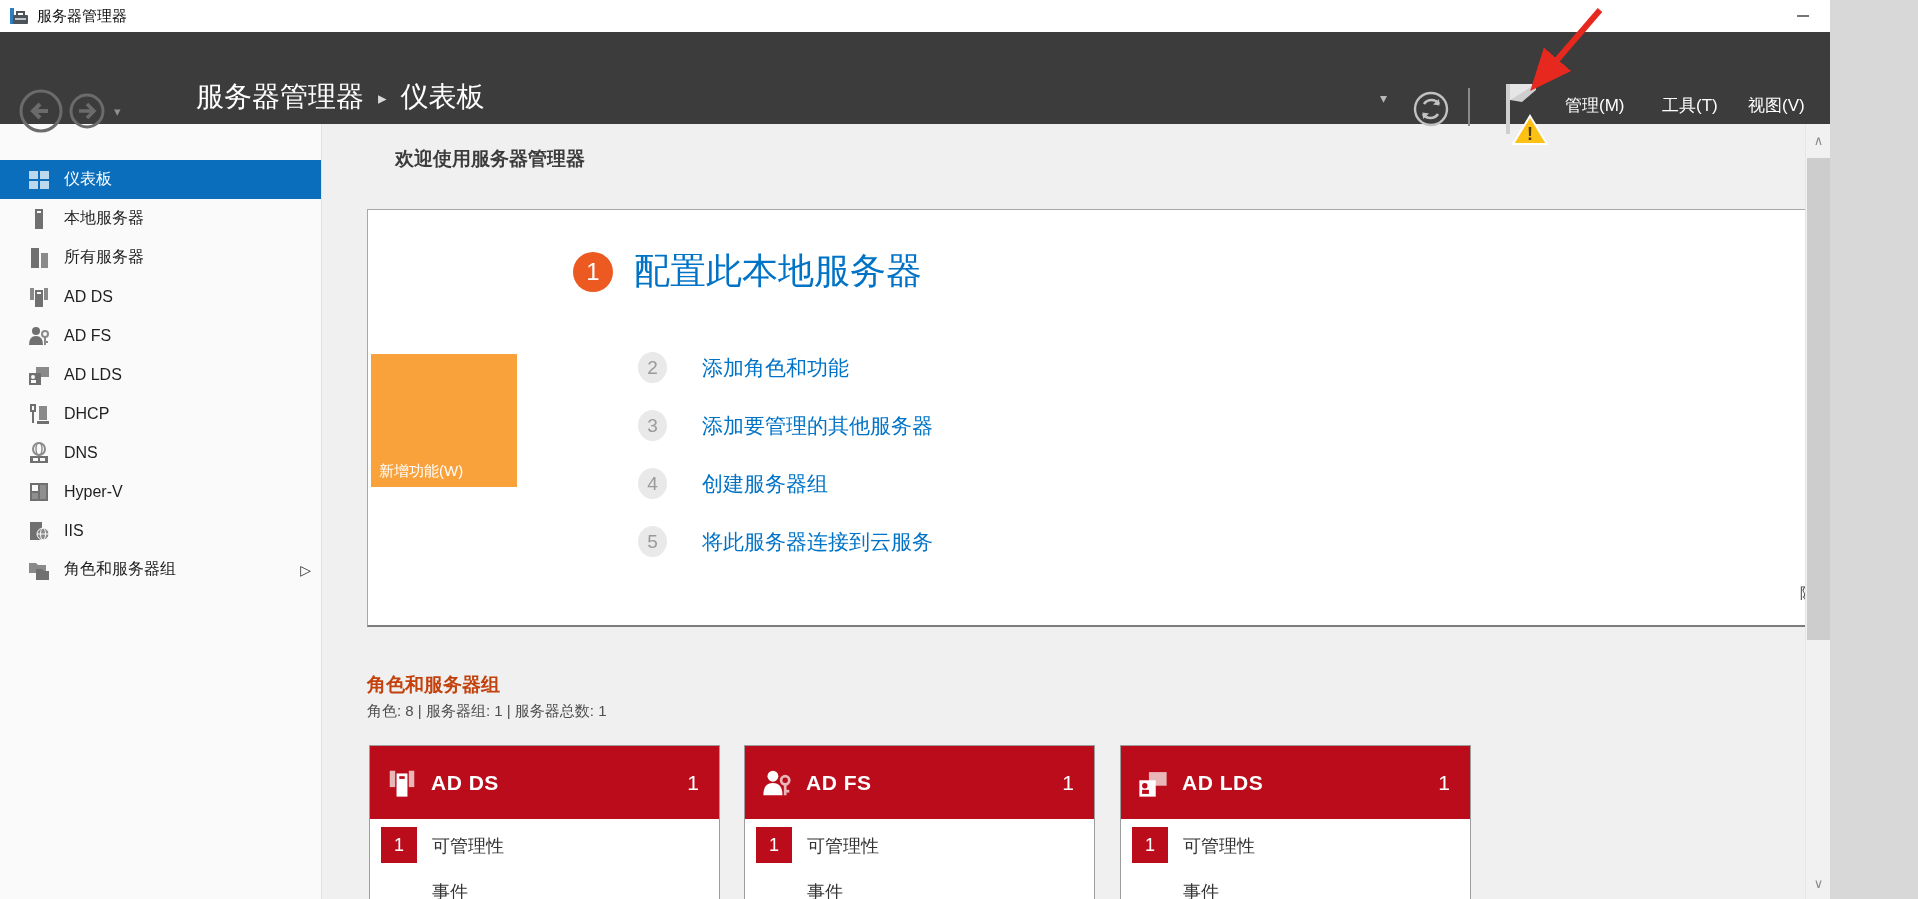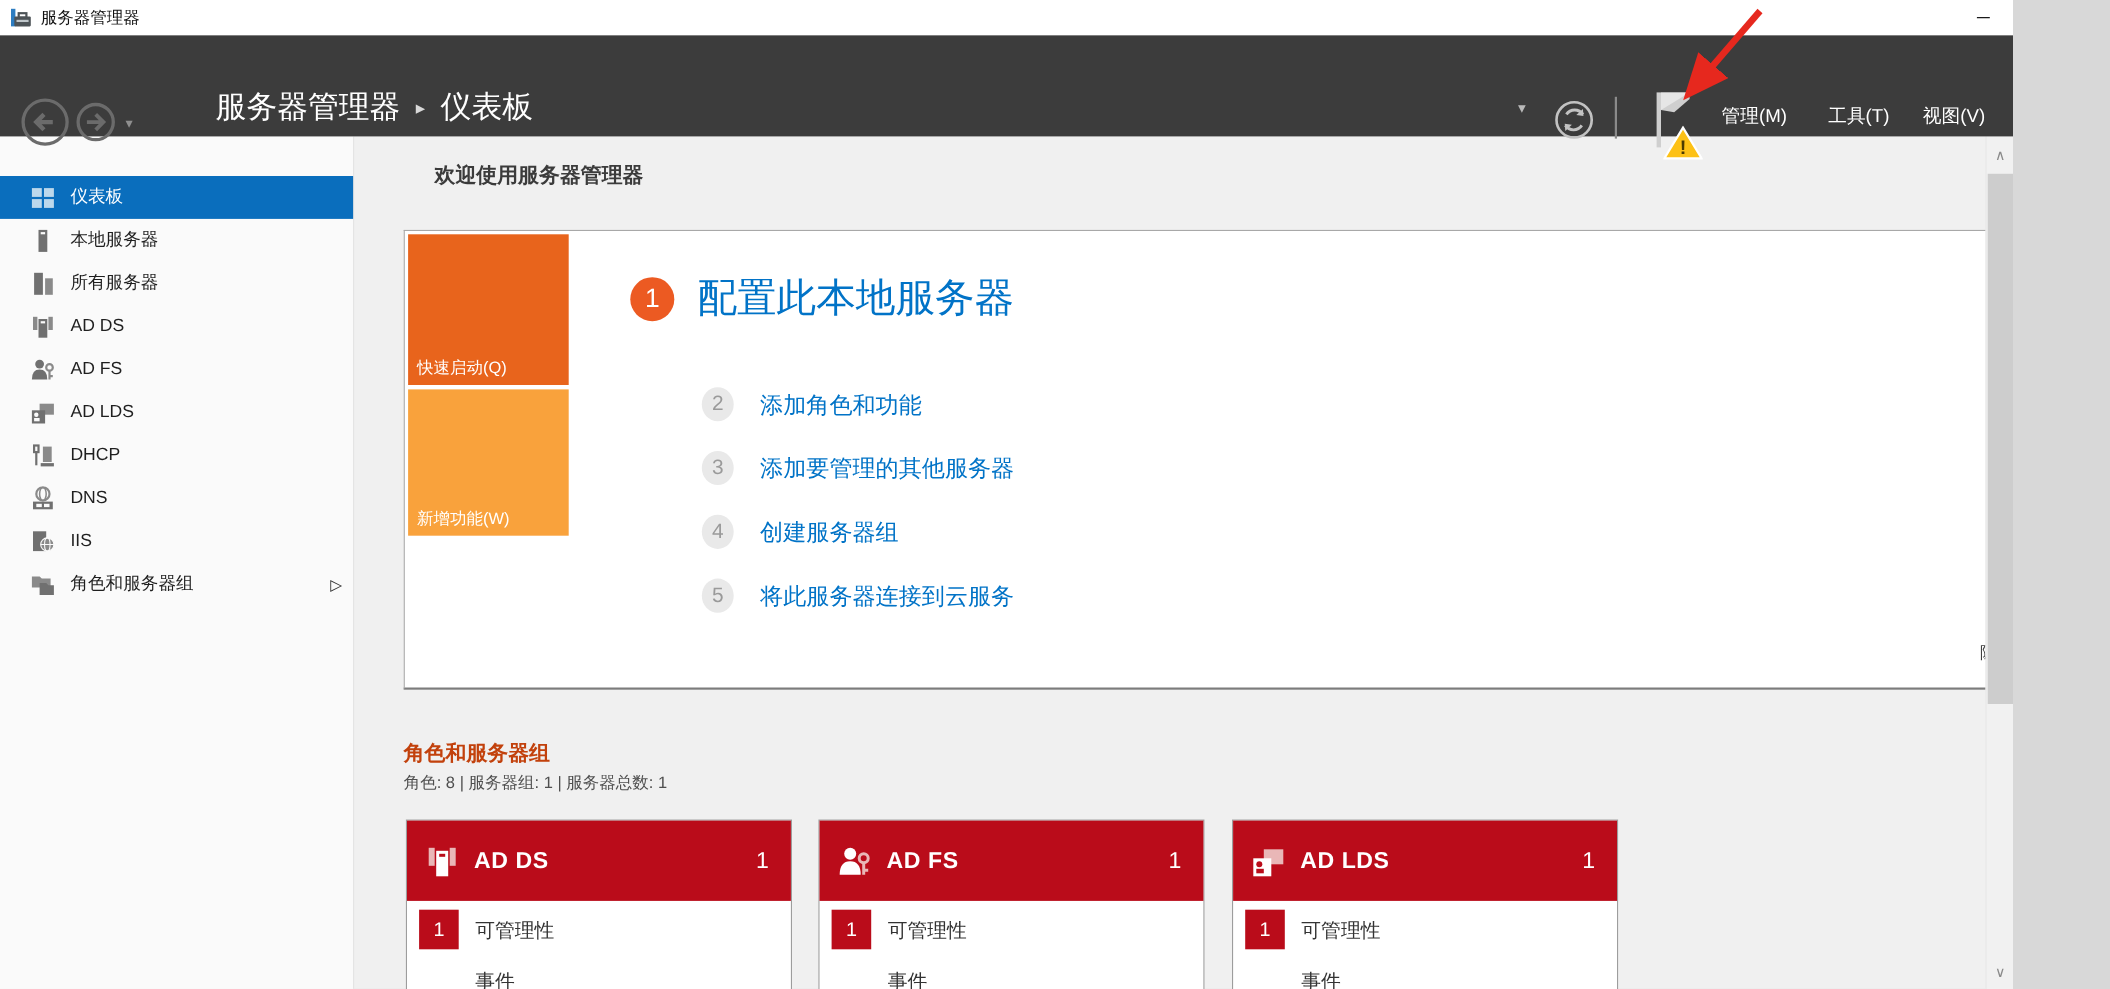--- a/index.html
+++ b/index.html
@@ -43,21 +43,21 @@
   .qblock .qlabel{position:absolute;left:8px;bottom:6px;white-space:nowrap;}
   .qb0{top:3px;height:137px;background:#e8641c;}
   .qb1{top:144px;height:133px;background:#f9a23c;}
   .qb2{top:281px;height:134px;background:#f9a23c;}
   .step{position:absolute;display:flex;align-items:center;}
   .step-circle{border-radius:50%;display:flex;align-items:center;justify-content:center;flex:0 0 auto;}
   .step.primary .step-circle{width:40px;height:40px;background:#ec5a22;color:#fff;font-size:24px;}
   .step.minor .step-circle{width:29px;height:31px;background:#e9e9e9;color:#9a9a9a;font-size:19px;}
   .step-label{color:#0173c7;cursor:pointer;white-space:nowrap;}
   .step.primary .step-label{font-size:36px;margin-left:21px;}
-  .step.minor .step-label{font-size:21px;margin-left:24px;}
+  .step.minor .step-label{font-size:21px;margin-left:35px;}
   .s1{left:205px;top:37px;}
   .s2{left:270px;top:142px;}
   .s3{left:270px;top:200px;}
   .s4{left:270px;top:258px;}
   .s5{left:270px;top:316px;}
   .hide-link{position:absolute;right:28px;bottom:22px;font-size:15px;color:#3b3b3b;cursor:pointer;}
   .roles-title{position:absolute;left:367px;top:672px;font-size:19px;font-weight:bold;color:#c2410c;}
   .roles-summary{position:absolute;left:367px;top:702px;font-size:15px;color:#4f4f4f;}
   
   .card{position:absolute;top:745px;width:351px;height:170px;background:#fff;
@@ -245,20 +245,29 @@
           <circle cx="11" cy="7" r="6" fill="none" stroke="#8a8a8a" stroke-width="2"></circle>
           <ellipse cx="11" cy="7" rx="3" ry="6" fill="none" stroke="#8a8a8a" stroke-width="1.4"></ellipse>
           <rect x="2" y="14" width="18" height="7" fill="#707070"></rect>
           <rect x="5" y="16" width="5" height="3" fill="#fafafa"></rect>
             <rect x="12" y="16" width="5" height="3" fill="#fafafa"></rect>
         </svg>
         <span>DNS</span>
       </div>
       <div class="nav-item">
         <svg class="nicon" viewBox="0 0 22 22">
+          <rect x="2" y="2" width="18" height="18" fill="#707070"></rect>
+          <rect x="4" y="4" width="6" height="6" fill="#fafafa"></rect>
+            <rect x="12" y="4" width="6" height="14" fill="#8f8f8f"></rect>
+          <rect x="4" y="12" width="6" height="6" fill="#8f8f8f"></rect>
+        </svg>
+        <span>Hyper-V</span>
+      </div>
+      <div class="nav-item">
+        <svg class="nicon" viewBox="0 0 22 22">
           <rect x="2" y="2" width="12" height="18" fill="#707070"></rect>
           <circle cx="15" cy="14" r="6" fill="#8a8a8a" stroke="#fafafa" stroke-width="1"></circle>
           <ellipse cx="15" cy="14" rx="2.5" ry="6" fill="none" stroke="#fafafa" stroke-width="1"></ellipse>
           <line x1="9" y1="14" x2="21" y2="14" stroke="#fafafa" stroke-width="1"></line>
         </svg>
         <span>IIS</span>
       </div>
       <div class="nav-item">
         <svg class="nicon" viewBox="0 0 22 22">
           <path d="M1,4 L8,4 L10,6 L18,6 L18,14 L1,14 Z" fill="#8a8a8a"></path>
@@ -266,23 +275,20 @@
         </svg>
         <span>角色和服务器组</span>
         <span class="expander">▷</span>
       </div>
     </div>
   </div>
 
   <div class="content-title">欢迎使用服务器管理器</div>
 
   <div class="tile">
-    <div class="qblock qb0">
-      <span class="qlabel">快速启动(Q)</span>
-    </div>
     <div class="qblock qb1">
       <span class="qlabel">新增功能(W)</span>
     </div>
 
     <div class="step primary s1">
       <span class="step-circle">1</span>
       <span class="step-label">配置此本地服务器</span>
     </div>
     <div class="step minor s2">
       <span class="step-circle">2</span>

